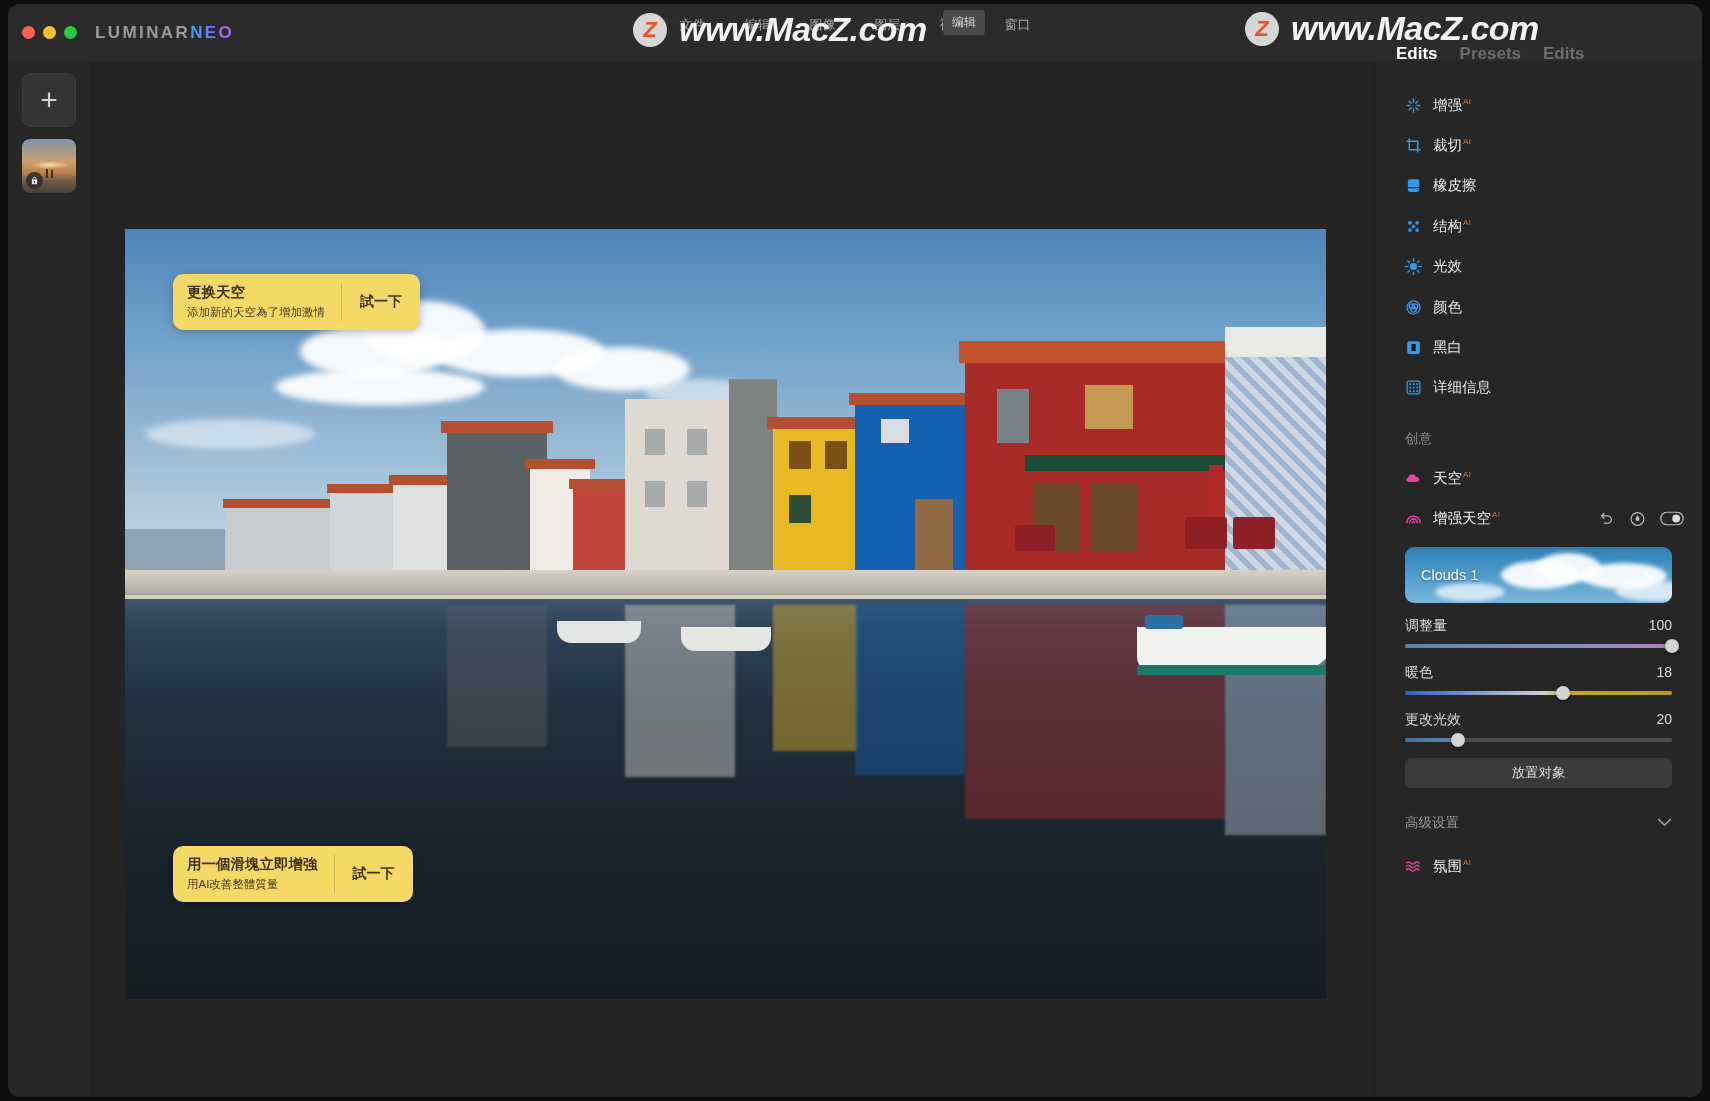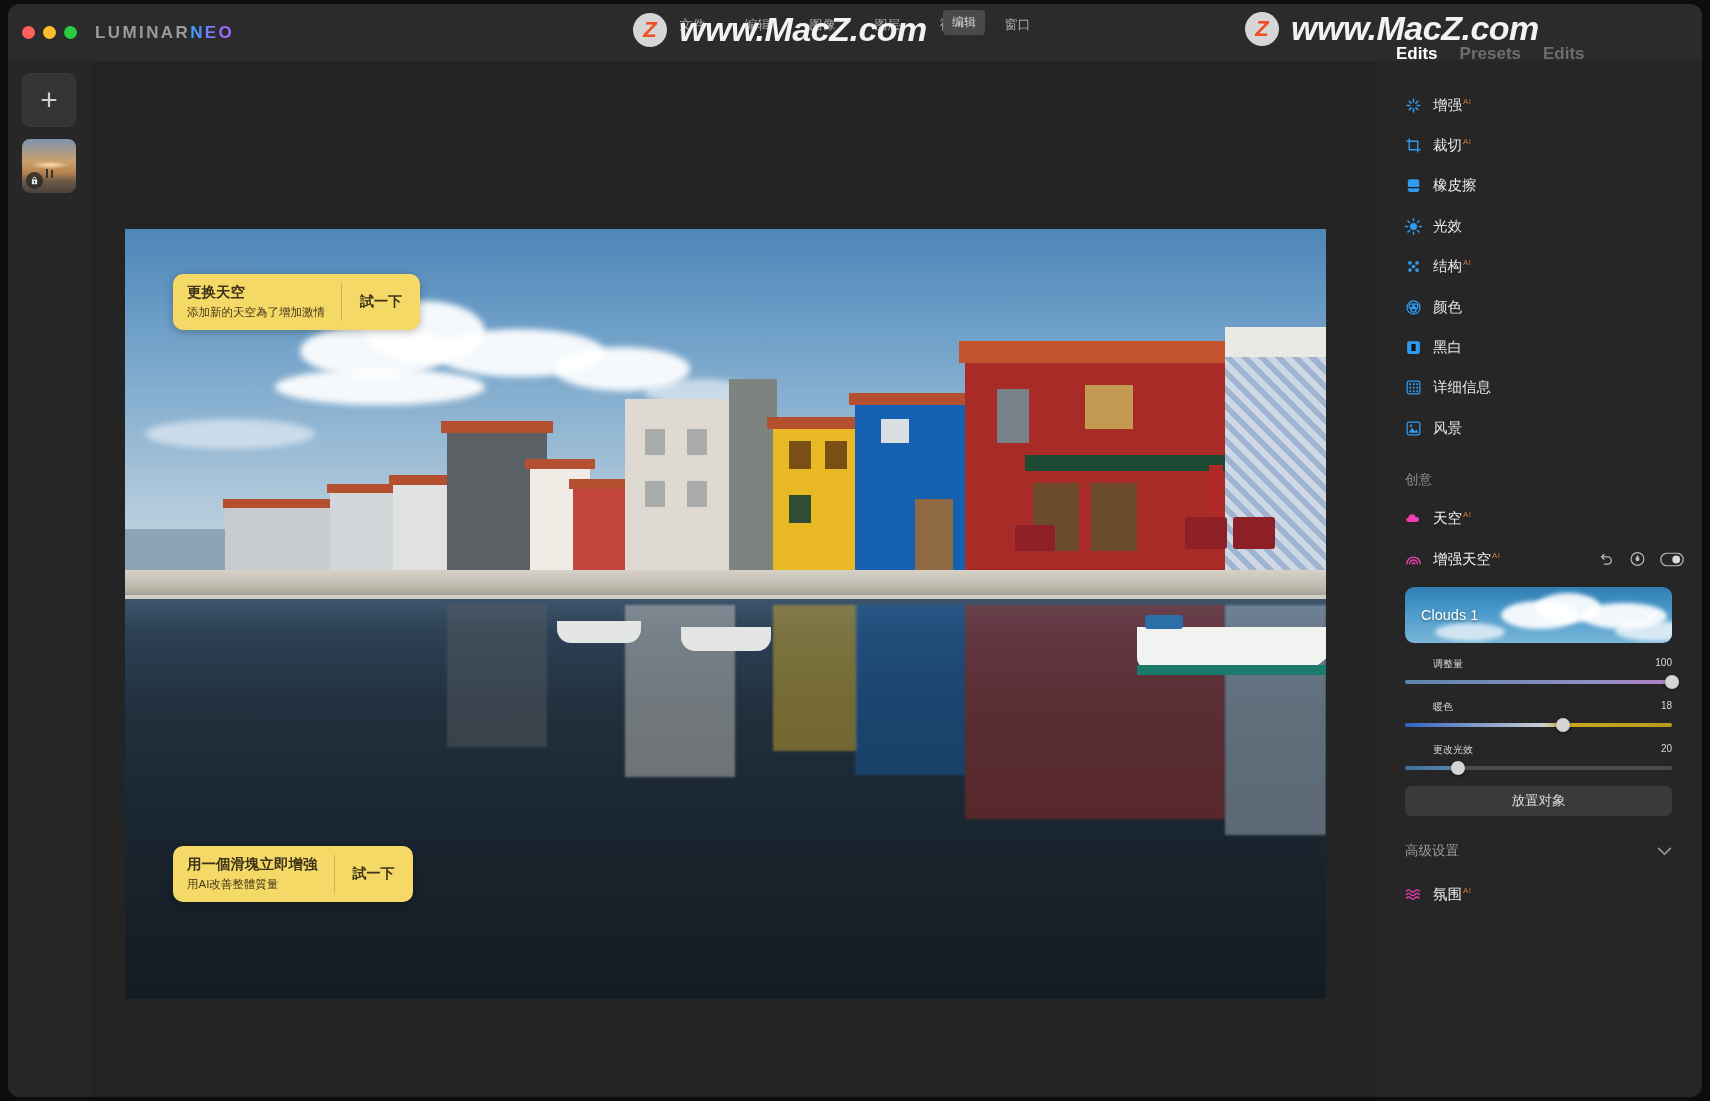--- a/index.html
+++ b/index.html
@@ -292,23 +292,22 @@
     position: absolute; right: 14px; top: 50%;
     transform: translateY(-50%);
     z-index: 2;
   }
 
   
   .sliders { margin: 14px 30px 0 30px; }
   .sl { margin-bottom: 16px; }
   .sl-top {
     display: flex; justify-content: space-between;
-    font-size: 10px; color: #d8d8d8;
+    font-size: 14px; color: #d8d8d8;
     margin-bottom: 9px;
-    margin-left: 28px;
   }
   .sl-val { color: #d8d8d8; }
   .sl-track {
     position: relative;
     height: 4px; border-radius: 2px;
     background: #4a4a4a;
   }
   .sl-track .fillbar {
     position: absolute; inset: 0;
     border-radius: 2px;
@@ -545,40 +544,40 @@
                 <rect x="4" y="3" width="16" height="18" rx="3" fill="#2e9bf0"></rect>
                 <path d="M4 15h16" stroke="#1b1b1b" stroke-width="1.6"></path>
               </svg>
           </span>
           <span class="lbl"><span>橡皮擦</span><span class="ai"></span></span>
         </div>
 
         <div class="tool-item">
           <span class="ic">
             <svg viewBox="0 0 24 24" fill="#2e9bf0">
-                <circle cx="12" cy="12" r="5"></circle>
-                <g stroke="#2e9bf0" stroke-width="2.2" stroke-linecap="round">
-                  <path d="M12 1v3M12 20v3M1 12h3M20 12h3M4.2 4.2l2.1 2.1M17.7 17.7l2.1 2.1M19.8 4.2l-2.1 2.1M6.3 17.7l-2.1 2.1"></path>
-                </g>
-              </svg>
-          </span>
-          <span class="lbl"><span>光效</span><span class="ai"></span></span>
-        </div>
-
-        <div class="tool-item">
-          <span class="ic">
-            <svg viewBox="0 0 24 24" fill="#2e9bf0">
                 <circle cx="7" cy="7" r="2.6"></circle>
                 <circle cx="17" cy="7" r="2.6"></circle>
                 <circle cx="12" cy="12" r="2.6"></circle>
                 <circle cx="7" cy="17" r="2.6"></circle>
                 <circle cx="17" cy="17" r="2.6"></circle>
               </svg>
           </span>
           <span class="lbl"><span>结构</span><span class="ai">AI</span></span>
+        </div>
+
+        <div class="tool-item">
+          <span class="ic">
+            <svg viewBox="0 0 24 24" fill="#2e9bf0">
+                <circle cx="12" cy="12" r="5"></circle>
+                <g stroke="#2e9bf0" stroke-width="2.2" stroke-linecap="round">
+                  <path d="M12 1v3M12 20v3M1 12h3M20 12h3M4.2 4.2l2.1 2.1M17.7 17.7l2.1 2.1M19.8 4.2l-2.1 2.1M6.3 17.7l-2.1 2.1"></path>
+                </g>
+              </svg>
+          </span>
+          <span class="lbl"><span>光效</span><span class="ai"></span></span>
         </div>
 
         <div class="tool-item">
           <span class="ic">
             <svg viewBox="0 0 24 24" fill="none" stroke="#2e9bf0" stroke-width="1.8">
                 <circle cx="12" cy="12" r="9.2"></circle>
                 <circle cx="9.4" cy="10.4" r="3.6"></circle>
                 <circle cx="14.6" cy="10.4" r="3.6"></circle>
                 <circle cx="12" cy="14.8" r="3.6"></circle>
               </svg>
@@ -610,30 +609,20 @@
                   <rect x="6" y="16" width="2.6" height="2.6"></rect>
                   <rect x="11" y="16" width="2.6" height="2.6"></rect>
                   <rect x="16" y="16" width="2.6" height="2.6"></rect>
                 </g>
               </svg>
           </span>
           <span class="lbl"><span>详细信息</span><span class="ai"></span></span>
         </div>
 
 
-        <div class="tool-item">
-          <span class="ic">
-            <svg viewBox="0 0 24 24">
-                <rect x="3" y="3" width="18" height="18" rx="2.5" fill="none" stroke="#2e9bf0" stroke-width="1.8"></rect>
-                <path d="M5 18l5-7 4 5 2-2.5 3 4.5z" fill="#2e9bf0"></path>
-                <circle cx="8.4" cy="8.2" r="1.7" fill="#2e9bf0"></circle>
-              </svg>
-          </span>
-          <span class="lbl"><span>风景</span><span class="ai"></span></span>
-        </div>
 
       </div>
 
       <div class="sec-head">创意</div>
 
       <div class="tool-item creative">
         <span class="ic">
           <svg viewBox="0 0 24 24" fill="#ee3fb0">
               <path d="M5 17c-2 0-3.3-1.4-3.3-3.1 0-1.6 1.2-2.9 2.8-3.1.4-2.7 2.7-4.7 5.5-4.7 2.5 0 4.6 1.6 5.3 3.9.3-.1.6-.1.9-.1 2 0 3.6 1.6 3.6 3.6S18.2 17 16.2 17H5z"></path>
             </svg>

